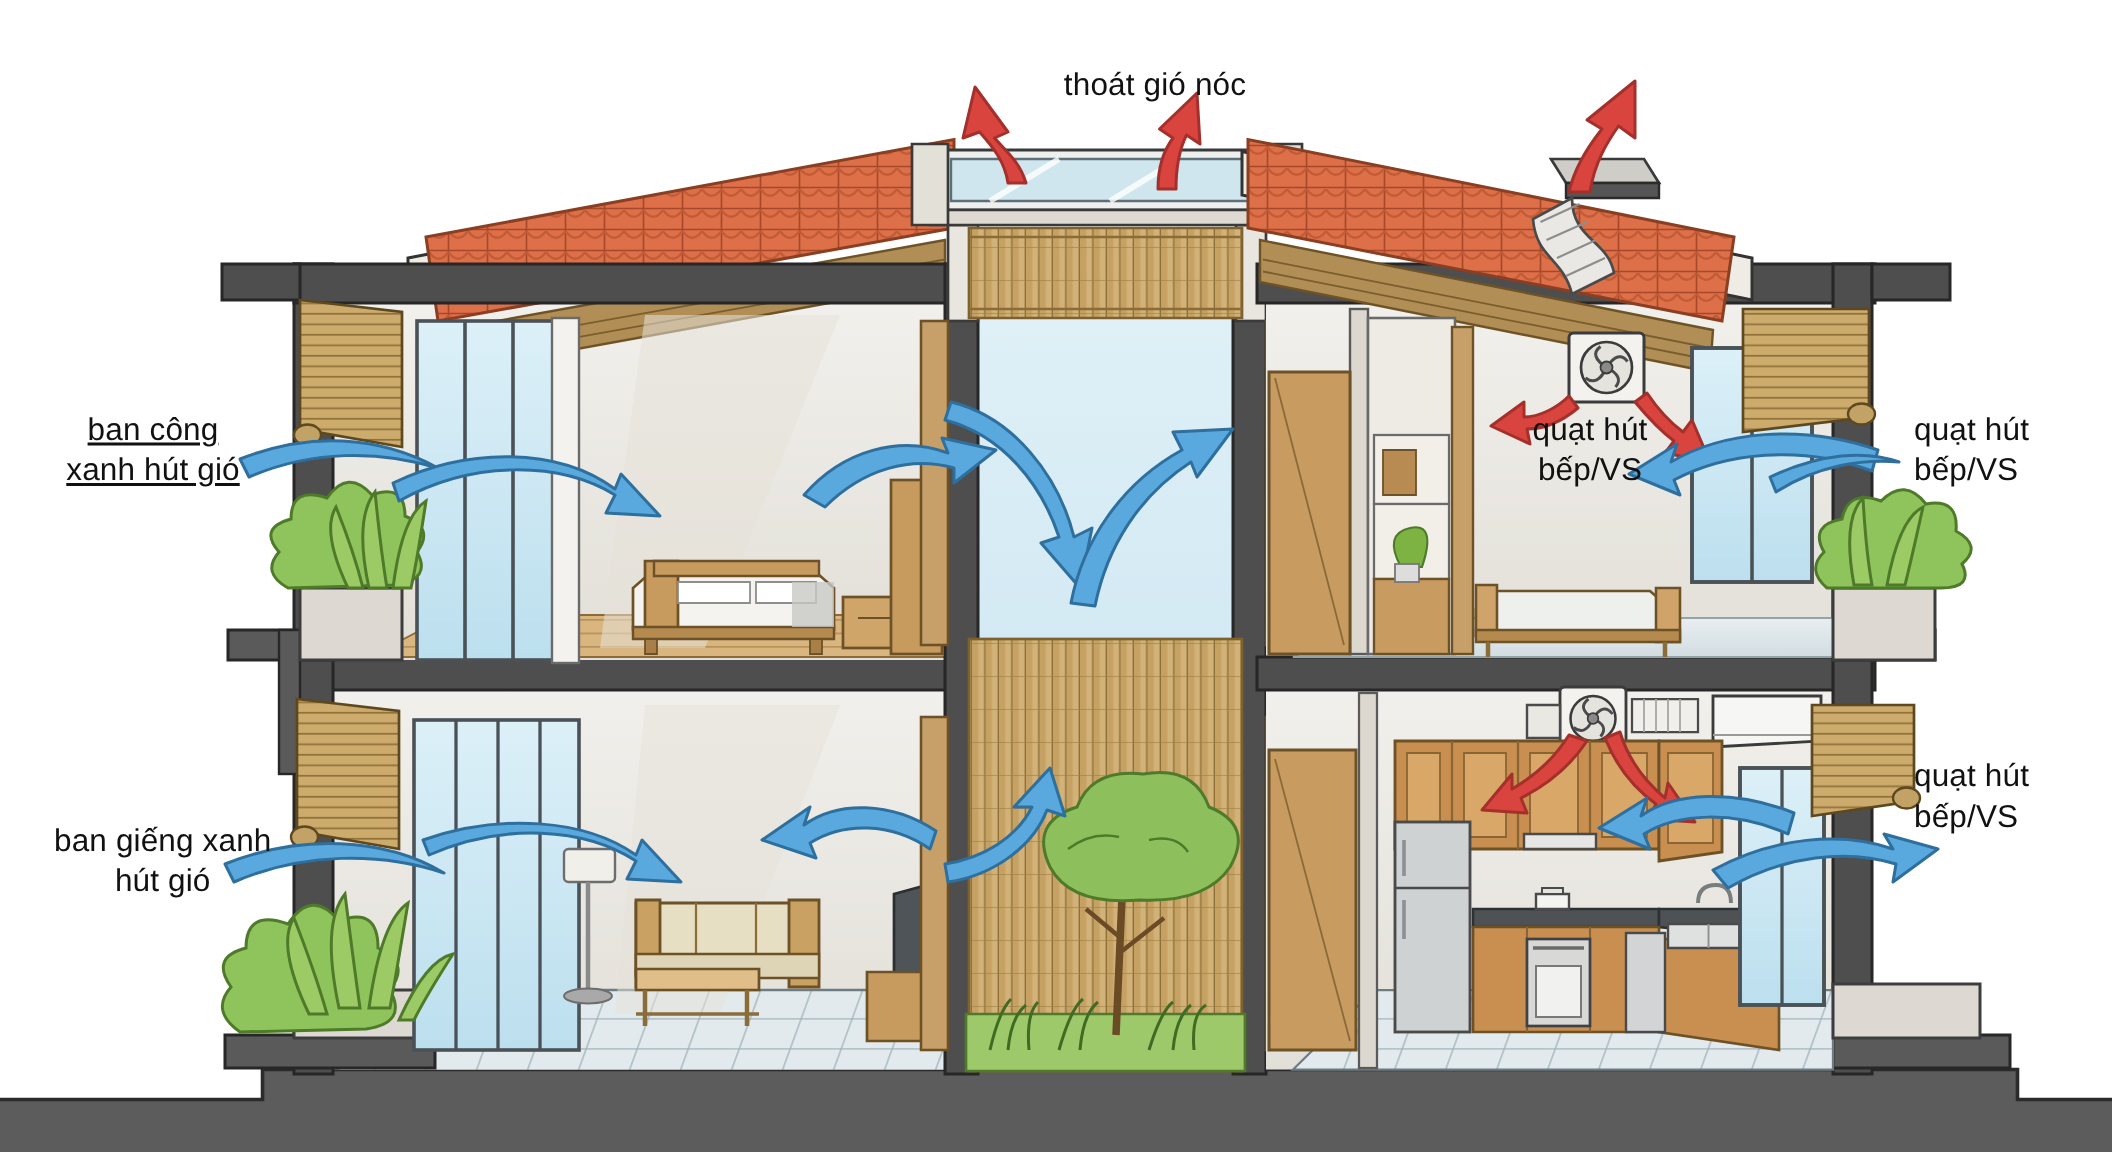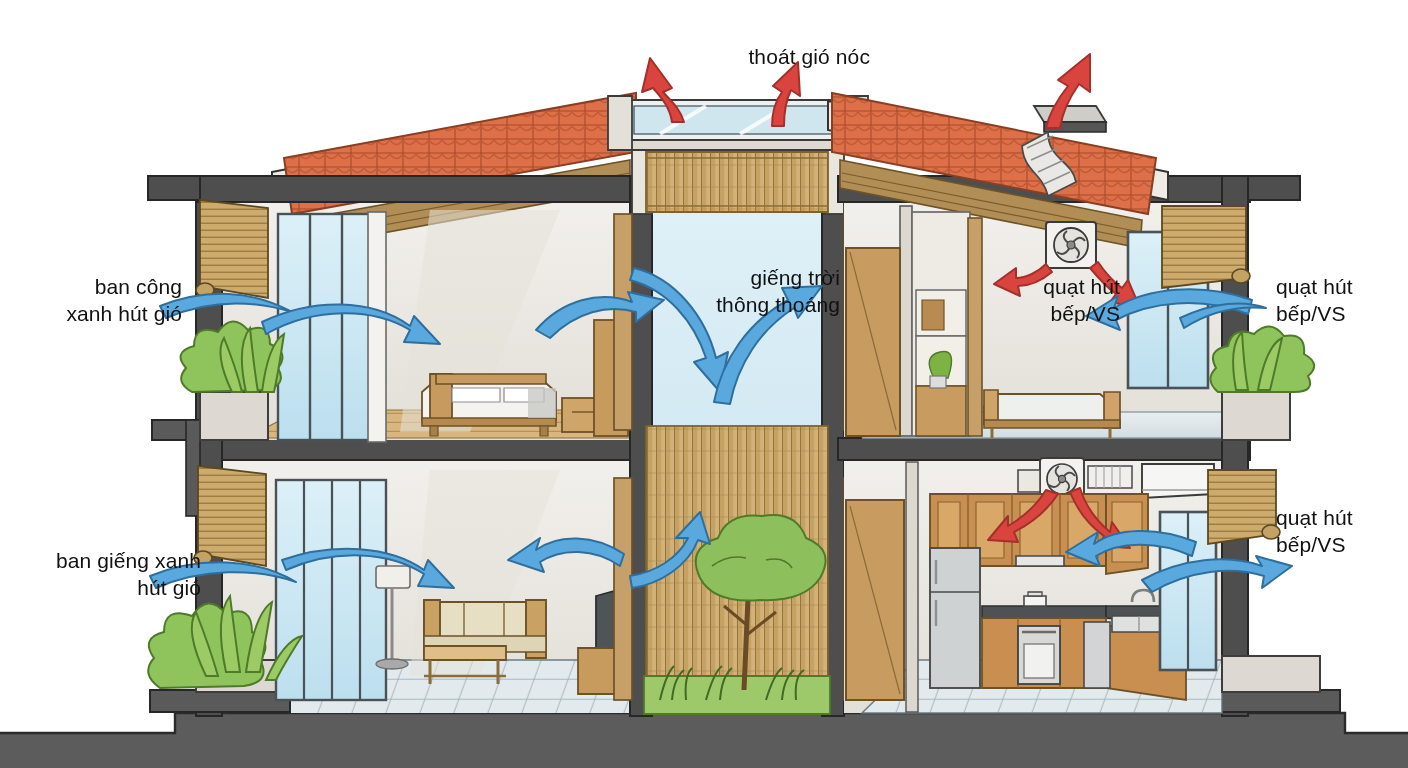--- a/index.html
+++ b/index.html
@@ -1,21 +1,21 @@
 <!DOCTYPE html>
 <html><head>
 <meta charset="utf-8">
 <style>
   html,body{margin:0;padding:0;background:#ffffff;}
   body{width:1408px;height:768px;font-family:"Liberation Sans",sans-serif;overflow:hidden;}
   #stage{position:relative;width:1408px;height:768px;background:#fff;}
   svg.layer{position:absolute;left:0;top:0;width:1408px;height:768px;}
   .lbl{position:absolute;font-family:"Liberation Sans",sans-serif;font-size:21px;line-height:1.28;
        color:#111;font-weight:400;letter-spacing:.1px;white-space:pre-line;}
-  .lbl.c{text-align:right;}
+  .lbl.c{text-align:center;}
   .lbl.l{text-align:left;}
 </style>
 </head>
 <body>
 
 <div id="stage">
 
   <svg class="layer" viewBox="0 0 1408 768">
     <defs>
       <linearGradient id="gWall" x1="0" y1="0" x2="0" y2="1">
@@ -464,25 +464,23 @@
       <path d="M1196 542 C1156 526 1116 528 1094 544 L1098 532 L1066 552 L1100 566 L1096 556 C1118 542 1156 540 1192 556 Z"></path>
 
       <path d="M1142 580 C1182 558 1228 554 1262 566 L1256 556 L1292 566 L1262 588 L1264 576 C1232 566 1190 570 1152 592 Z"></path>
 
       <path d="M1180 318 C1214 302 1244 300 1266 308 C1242 306 1212 310 1184 328 Z"></path>
     </g>
   </svg>
 
   <div class="lbl c" style="left:670px;top:44px;width:200px;">thoát gió nóc</div>
 
-  <div class="lbl c" style="left:22px;top:274px;width:160px;">ban công
+  <div class="lbl c" style="left:22px;top:274px;width:160px;text-decoration:underline;">ban công
 xanh hút gió</div>
 
-  <div class="lbl c" style="left:660px;top:265px;width:180px;">giếng trời
-thông thoáng</div>
 
   <div class="lbl c" style="left:1000px;top:274px;width:120px;">quạt hút
 bếp/VS</div>
 
   <div class="lbl l" style="left:1276px;top:274px;width:126px;">quạt hút
 bếp/VS</div>
 
   <div class="lbl c" style="left:16px;top:548px;width:185px;">ban giếng xanh
 hút gió</div>
 

